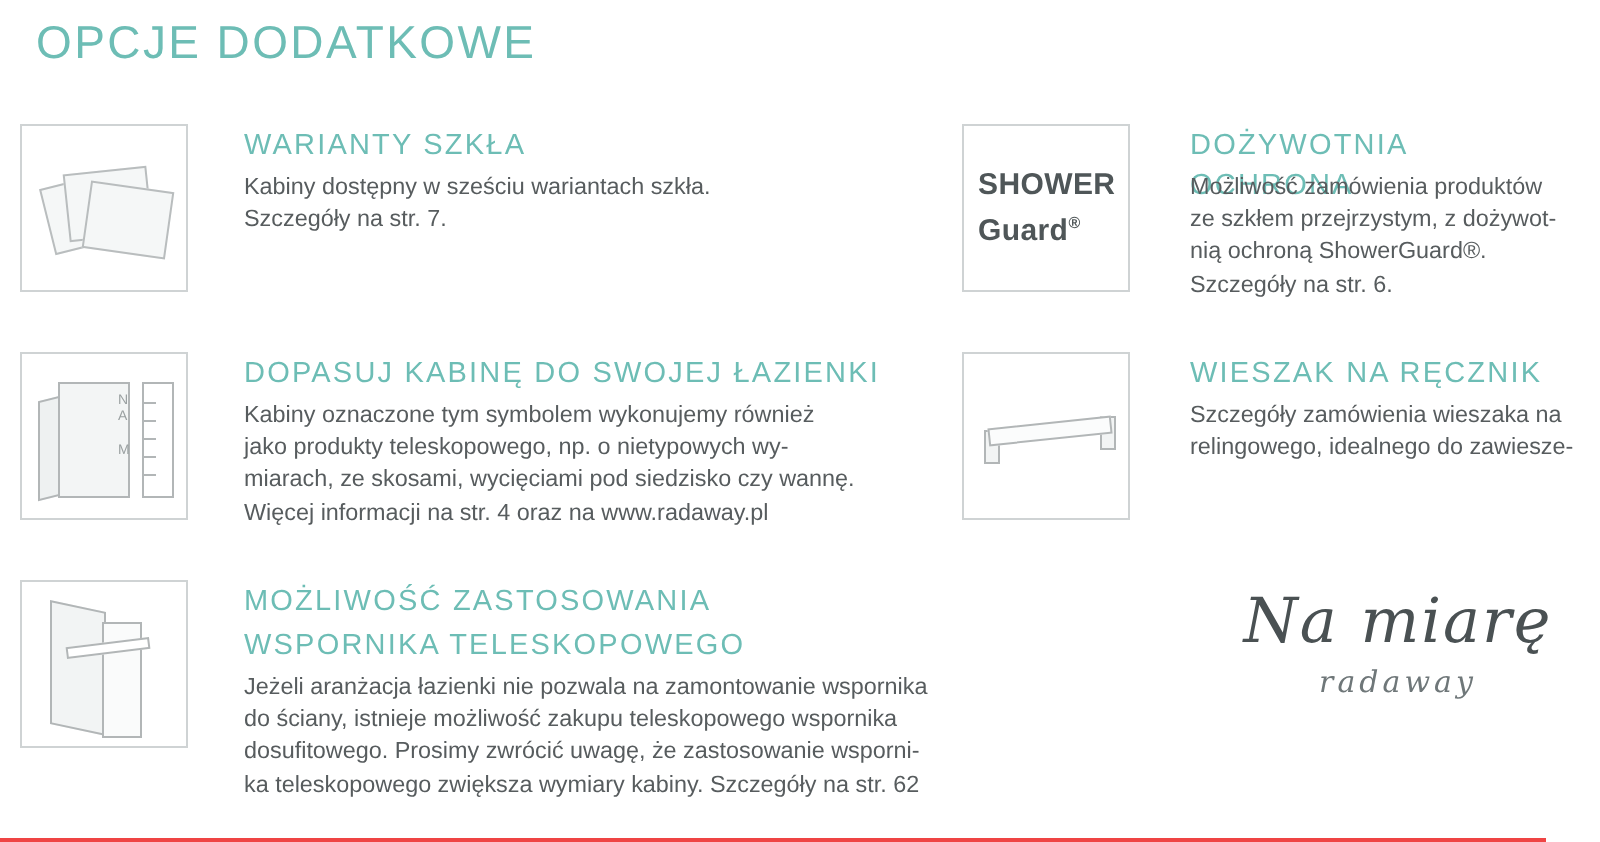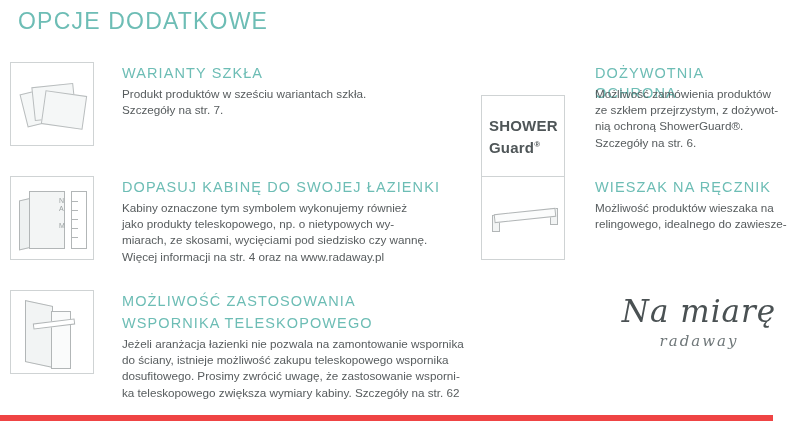--- a/index.html
+++ b/index.html
@@ -12,21 +12,21 @@
     background: #ffffff;
     font-family: "Liberation Sans", sans-serif;
     color: #555a5c;
     overflow: hidden;
   }
   .page {
     position: relative;
     width: 773px;
     height: 421px;
     box-sizing: border-box;
-    border-bottom: 6px solid #ef4444;
+    border-bottom: 2px solid #ef4444;
     background: #ffffff;
   }
   .page-title {
     position: absolute;
     left: 18px;
     top: 8px;
     font-size: 23px;
     letter-spacing: 1.2px;
     color: #6dbdb5;
     font-weight: normal;
@@ -116,21 +116,20 @@
   }
 
   
   .sg-box {
     position: absolute;
     left: 481px; top: 62px;
     width: 84px; height: 84px;
     border: 1px solid #cfd3d4;
     box-sizing: border-box;
     background: #ffffff;
-    margin-top: 33px;
   }
   .sg-text {
     position: absolute;
     left: 7px; top: 20px;
     font-family: "Liberation Sans", sans-serif;
     font-weight: bold;
     font-size: 15px;
     line-height: 19px;
     color: #4f5658;
     letter-spacing: .2px;
@@ -182,21 +181,21 @@
 
   <div class="page-title">OPCJE DODATKOWE</div>
 
   <div class="icon-box" style="left:10px; top:62px;">
     <div class="glass-shape g1"></div>
     <div class="glass-shape g2"></div>
     <div class="glass-shape g3"></div>
   </div>
   <div class="entry-title" style="left:122px; top:63px;">WARIANTY SZKŁA</div>
   <div class="entry-body" style="left:122px; top:86px;">
-    <span class="ln">Produkt produktów w sześciu wariantach szkła.</span>
+    <span class="ln">Kabiny dostępny w sześciu wariantach szkła.</span>
     <span class="ln">Szczegóły na str. 7.</span>
   </div>
 
   <div class="sg-box">
     <div class="sg-text">
       <span>SHOWER</span><br>
       <span>Guard</span><sup>®</sup>
     </div>
   </div>
   <div class="entry-title" style="left:595px; top:50px;margin-top:13px;">DOŻYWOTNIA OCHRONA</div>
@@ -227,21 +226,21 @@
     <span class="ln">Więcej informacji na str. 4 oraz na www.radaway.pl</span>
   </div>
 
   <div class="icon-box" style="left:481px; top:176px;">
     <div class="tr-end-l"></div>
     <div class="tr-end-r"></div>
     <div class="tr-bar"></div>
   </div>
   <div class="entry-title" style="left:595px; top:177px;">WIESZAK NA RĘCZNIK</div>
   <div class="entry-body" style="left:595px; top:200px;">
-    <span class="ln">Możliwość produktów wieszaka na</span>
+    <span class="ln">Szczegóły zamówienia wieszaka na</span>
     <span class="ln">relingowego, idealnego do zawiesze-</span>
   </div>
 
   <div class="icon-box" style="left:10px; top:290px;">
     <div class="br-wall"></div>
     <div class="br-panel"></div>
     <div class="br-bar"></div>
   </div>
   <div class="entry-title" style="left:122px; top:291px;">MOŻLIWOŚĆ ZASTOSOWANIA</div>
   <div class="entry-title" style="left:122px; top:313px;">WSPORNIKA TELESKOPOWEGO</div>

